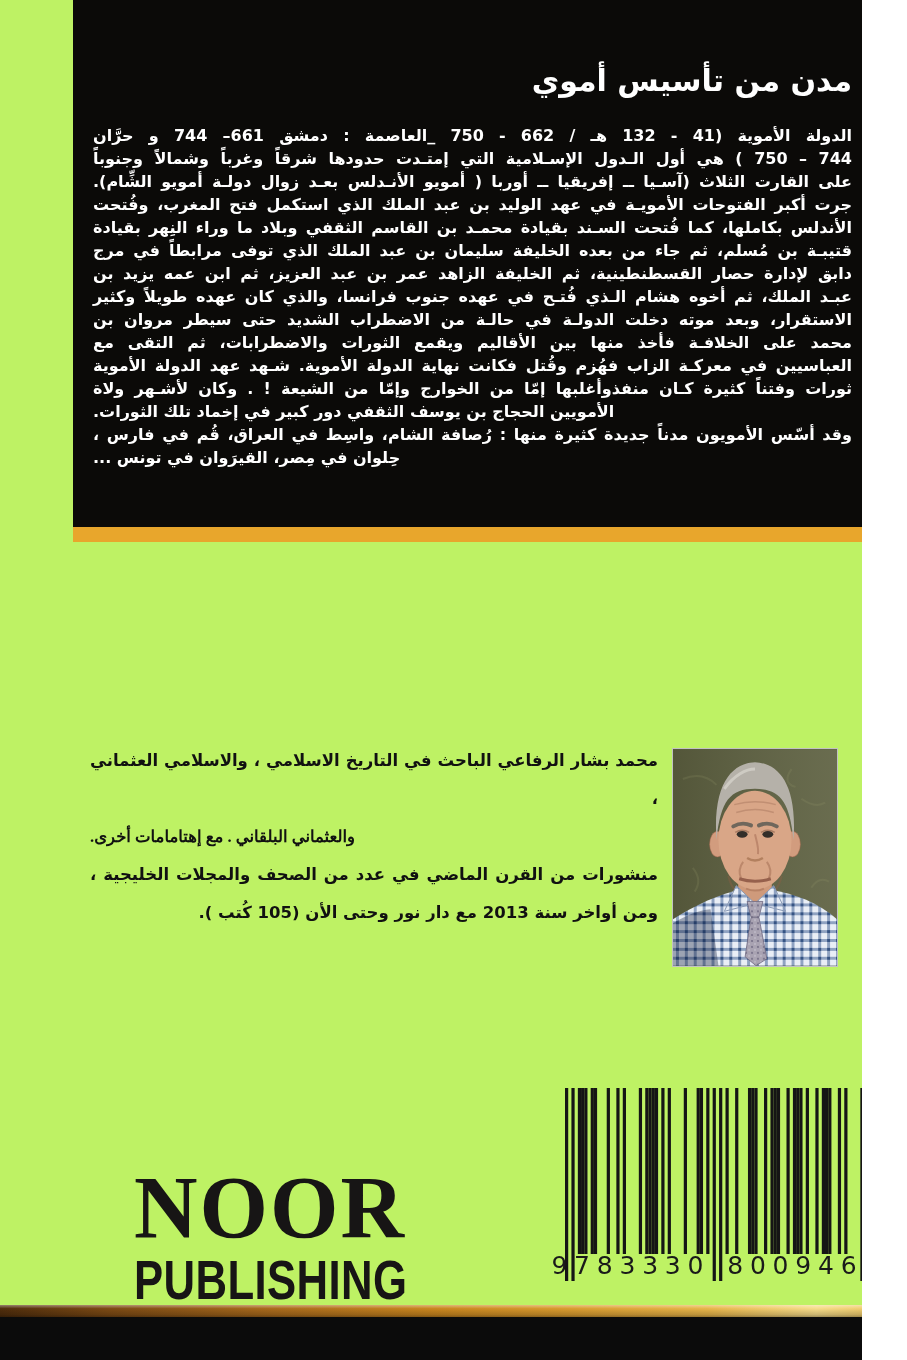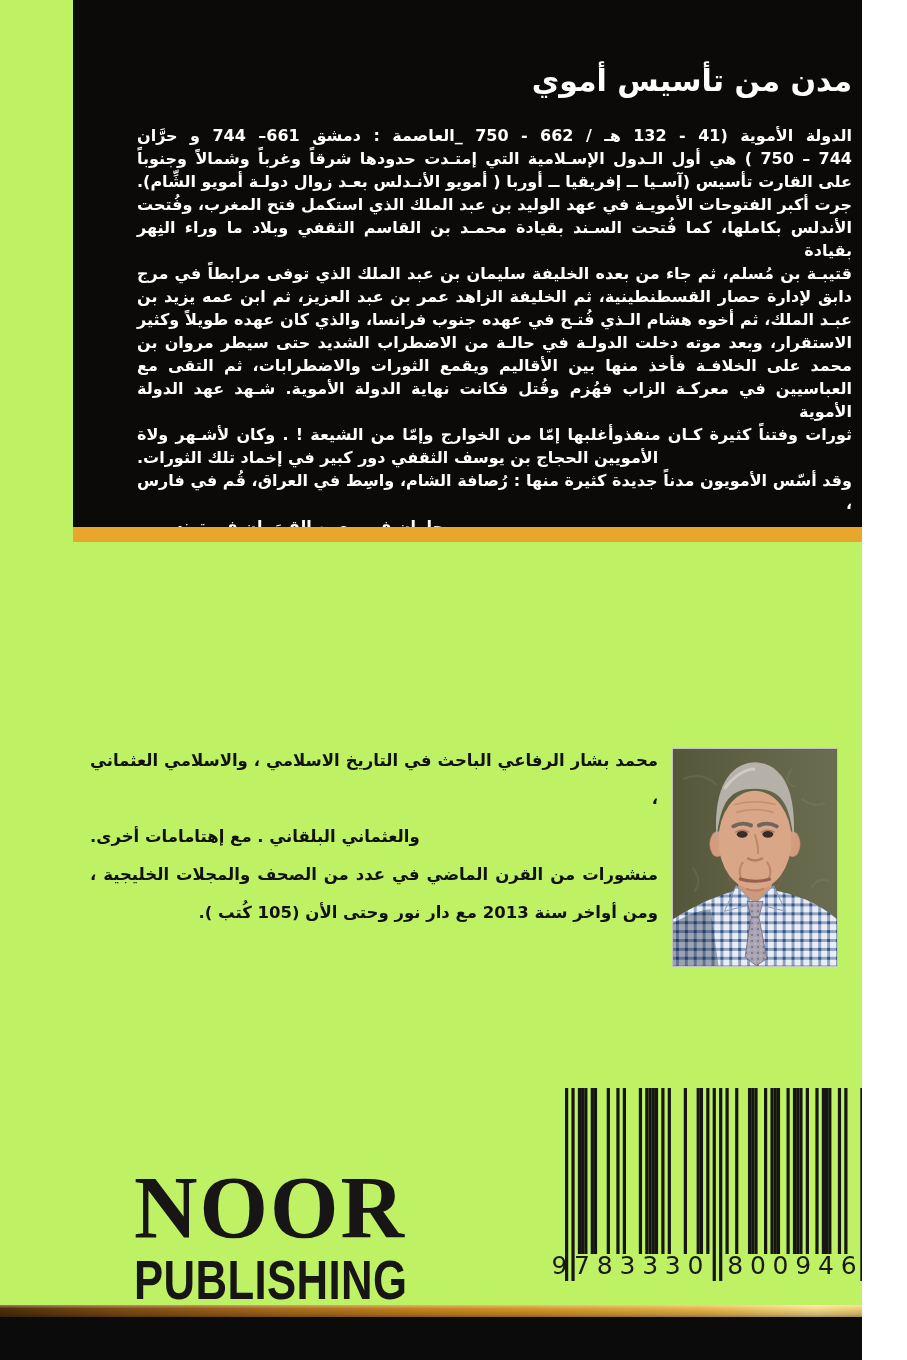--- a/index.html
+++ b/index.html
@@ -16,40 +16,40 @@
   }
   .panel-title {
     margin-top:60px; padding:0 18px 0 20px;
     direction:rtl; text-align:right;
     font-size:30px; font-weight:bold; line-height:42px;
   }
   .panel-body { margin-top:22px; padding:0 18px 0 20px; }
   .bline {
     direction:rtl; unicode-bidi:plaintext;
     text-align:justify; text-align-last:justify;
-    font-size:16px; font-weight:bold; line-height:23px; white-space:normal;margin-left:44px;
+    font-size:16px; font-weight:bold; line-height:23px; white-space:normal;
   }
   .bline.end { text-align-last:left; }
 
   .amber-stripe {
     position:absolute; left:73px; top:527px; width:797px; height:15px;
     background:#e8a62c;
   }
 
   
   .bio {
     position:absolute; left:90px; top:742px; width:568px;
     color:#111111;
   }
   .bio-line {
     direction:rtl; unicode-bidi:plaintext;
     text-align:justify; text-align-last:justify;
     font-size:16.5px; font-weight:bold; line-height:38px;
   }
-  .bio-line:nth-child(2) { text-align-last:left; }
+  .bio-line:nth-child(2) { text-align-last:left;font-family:Liberation Serif, serif; }
   .bio-line:nth-child(4) { text-align-last:right; }
 
   .photo {
     position:absolute; left:672px; top:748px; width:166px; height:219px;
     border:1px solid #c2c2c2; background:#5d6040;
   }
   .photo svg { display:block; }
 
   
   .logo { position:absolute; left:134px; top:1164px; color:#171515; }
@@ -90,21 +90,21 @@
 </head>
 <body>
 
 <div class="page">
 
   <div class="black-panel">
     <div class="panel-title">مدن من تأسيس أموي</div>
     <div class="panel-body">
       <div class="bline">الدولة الأموية (41 - 132 هـ / 662 - 750 _العاصمة : دمشق 661– 744 و حرَّان</div>
       <div class="bline">744 – 750 ) هي أول الـدول الإسـلامية التي إمتـدت حدودها شرقاً وغرباً وشمالاً وجنوباً</div>
-      <div class="bline">على القارت تأسيس (آسـيا ــ إفريقيا ــ أوربا ( أمويو الأنـدلس بعـد زوال دولـة أمويو الشِّام).</div>
+      <div class="bline">على القارت الثلاث (آسـيا ــ إفريقيا ــ أوربا ( أمويو الأنـدلس بعـد زوال دولـة أمويو الشِّام).</div>
       <div class="bline">جرت أكبر الفتوحات الأمويـة في عهد الوليد بن عبد الملك الذي استكمل فتح المغرب، وفُتحت</div>
       <div class="bline">الأندلس بكاملها، كما فُتحت السـند بقيادة محمـد بن القاسم الثقفي وبلاد ما وراء النِهر بقيادة</div>
       <div class="bline">قتيبـة بن مُسلم، ثم جاء من بعده الخليفة سليمان بن عبد الملك الذي توفى مرابطاً في مرج</div>
       <div class="bline">دابق لإدارة حصار القسطنطينية، ثم الخليفة الزاهد عمر بن عبد العزيز، ثم ابن عمه يزيد بن</div>
       <div class="bline">عبـد الملك، ثم أخوه هشام الـذي فُتـح في عهده جنوب فرانسا، والذي كان عهده طويلاً وكثير</div>
       <div class="bline">الاستقرار، وبعد موته دخلت الدولـة في حالـة من الاضطراب الشديد حتى سيطر مروان بن</div>
       <div class="bline">محمد على الخلافـة فأخذ منها بين الأقاليم ويقمع الثورات والاضطرابات، ثم التقى مع</div>
       <div class="bline">العباسيين في معركـة الزاب فهُزم وقُتل فكانت نهاية الدولة الأموية. شـهد عهد الدولة الأموية</div>
       <div class="bline">ثورات وفتناً كثيرة كـان منفذوأغلبها إمّا من الخوارج وإمّا من الشيعة ! . وكان لأشـهر ولاة</div>
       <div class="bline end">الأمويين الحجاج بن يوسف الثقفي دور كبير في إخماد تلك الثورات.</div>

